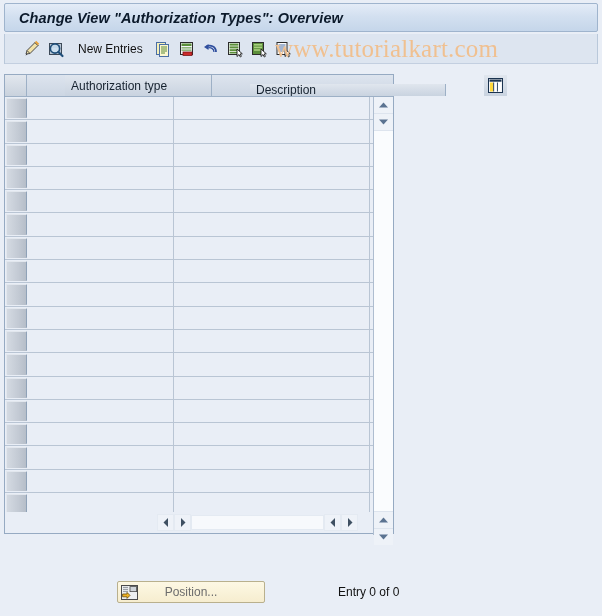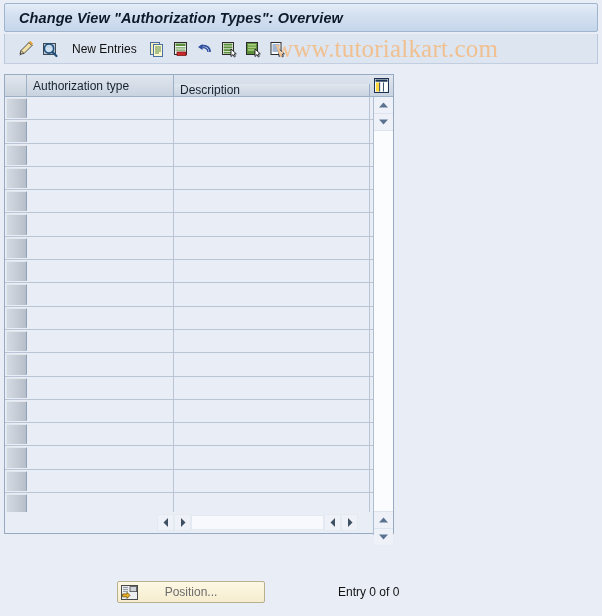--- a/index.html
+++ b/index.html
@@ -47,21 +47,21 @@
     left: 4px;
     top: 34px;
     width: 594px;
     height: 30px;
     box-sizing: border-box;
     background: #dde5f0;
     border-left: 1px solid #b9c8da;
     border-right: 1px solid #b9c8da;
     display: flex;
     align-items: center;
-    padding-left: 10px;
+    padding-left: 16px;
   }
   #toolbar::after {
     content: "";
     position: absolute;
     left: 0; right: 0; bottom: 0;
     height: 1px;
     background: #c3cfe0;
   }
   .tb-btn {
     width: 22px;
@@ -108,20 +108,21 @@
   }
   #table-head {
     position: absolute;
     left: 0; top: 0;
     width: 388px;
     height: 22px;
     display: flex;
     background: linear-gradient(to bottom, #dde4ee 0%, #ccd6e3 100%);
     border-bottom: 1px solid #9db0c6;
     box-sizing: border-box;
+    gap: 38px;
   }
   .head-sel {
     width: 21px;
     flex: none;
     border-right: 1px solid #9db0c6;
     background: linear-gradient(to bottom, #e2e7ee 0%, #c9d2dd 100%);
   }
   .head-cell {
     box-sizing: border-box;
     padding-left: 6px;

